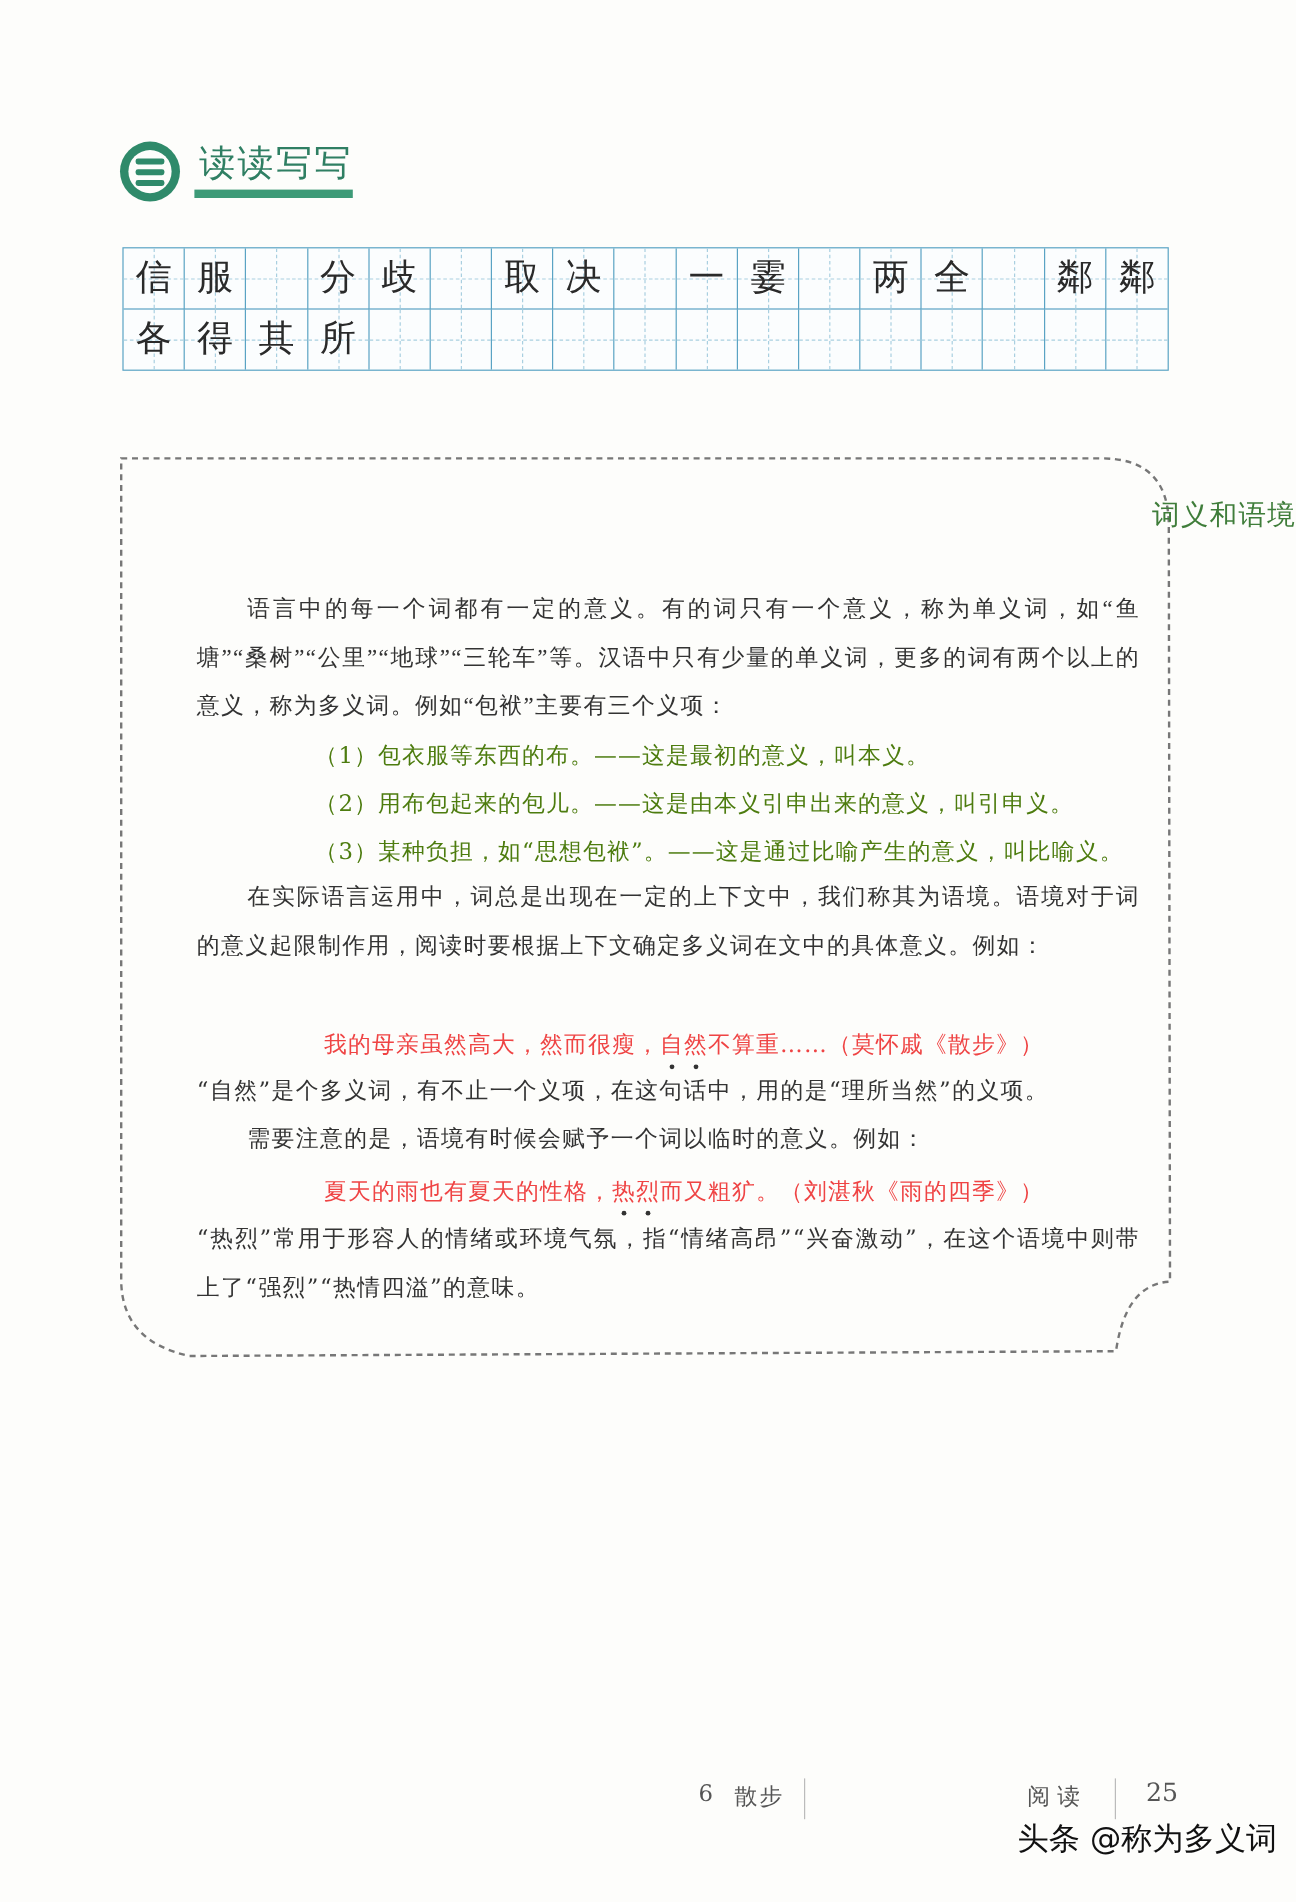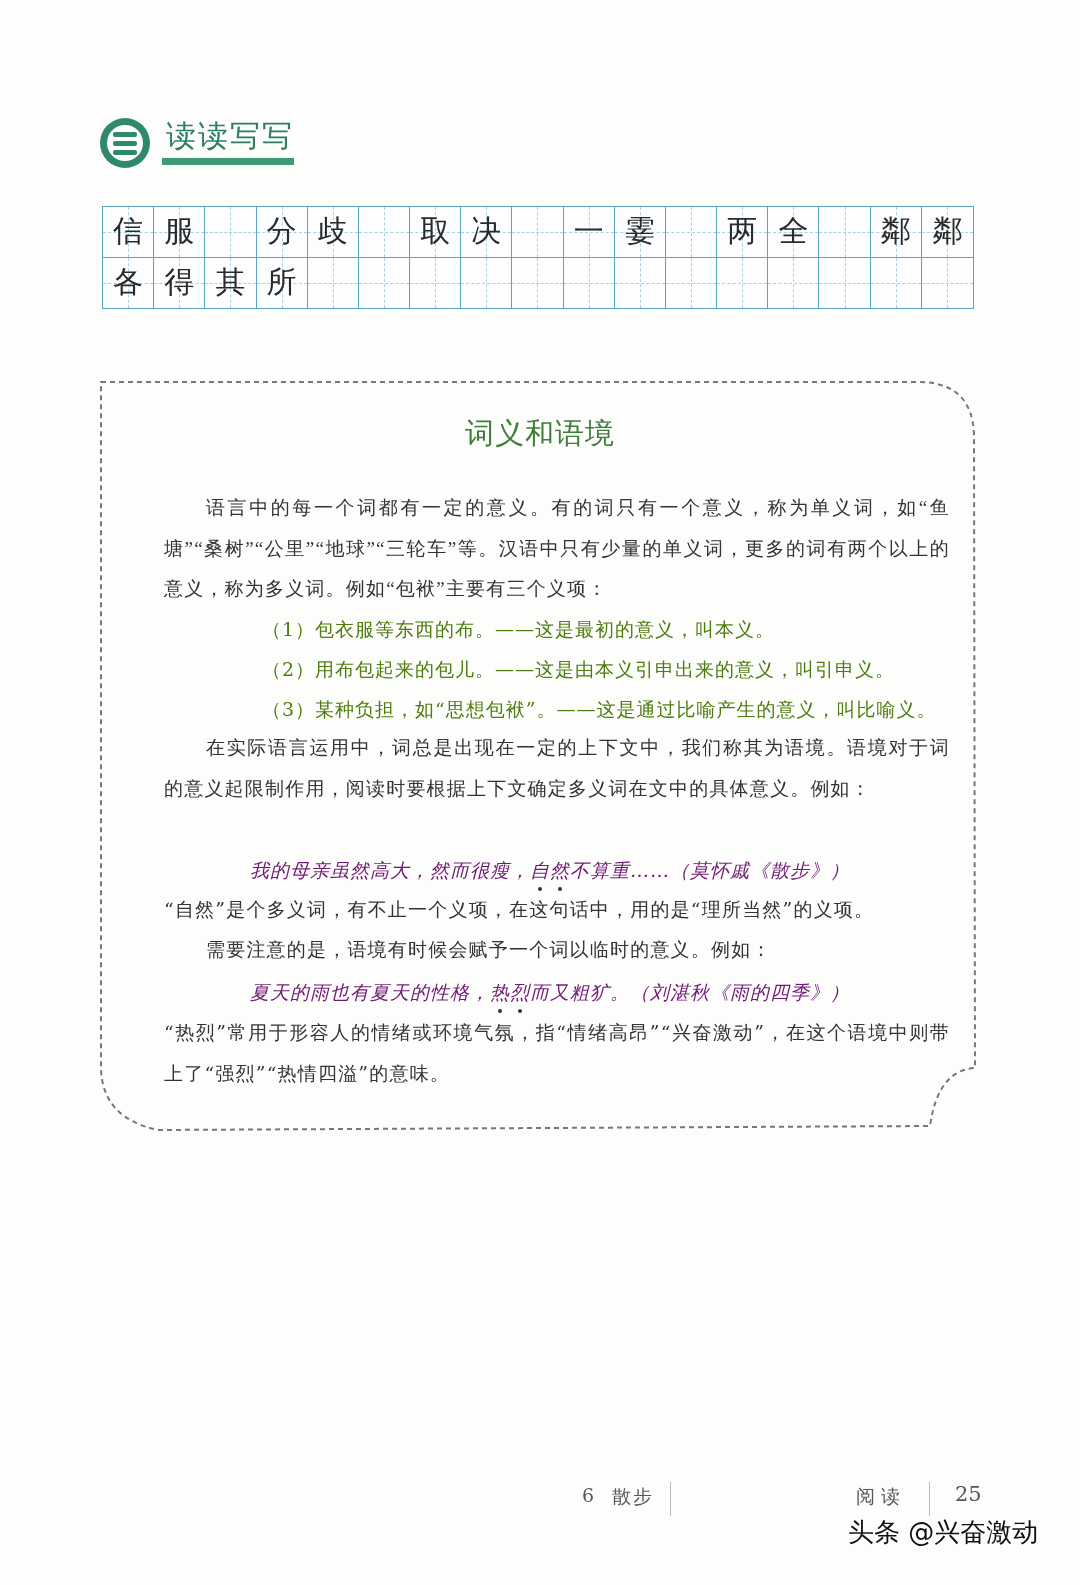--- a/index.html
+++ b/index.html
@@ -45,30 +45,30 @@
     content:""; position:absolute; left:50%; top:0; bottom:0; border-left:1px dashed #a9cfe0;
   }
   .cell::after {
     content:""; position:absolute; top:50%; left:0; right:0; border-top:1px dashed #a9cfe0;
   }
   .cell span { position:relative; z-index:1; }
 
   
   .box-svg { left:98px; top:378px; }
   .box-title {
-    left:0; width:1080px; top:414px; text-align:center; font-size:29px; color:#3f7d3a;
+    left:0; width:1080px; top:414px; text-align:right; font-size:23px; color:#3f7d3a;
     font-family:"DejaVu Sans","Liberation Sans",sans-serif; letter-spacing:1px;
   }
   .para {
     left:164px; width:786px; font-size:19px; line-height:40.5px; color:#333;
     letter-spacing:1.2px; text-align:justify;
   }
   .para.indent { text-indent:42px;font-family:Liberation Serif, serif; }
   .item { left:262px; font-size:19px; color:#4d7c0f; letter-spacing:1px; white-space:nowrap; }
-  .quote { left:250px; font-size:19px; color:#701a75; letter-spacing:1px; white-space:nowrap;font-style:italic; }
+  .quote { left:270px; font-size:19px; color:#ef4444; letter-spacing:1px; white-space:nowrap; }
   .dot { display:inline-block; position:relative; }
   .dot::after {
     content:""; position:absolute; left:50%; bottom:-7px; width:4px; height:4px; margin-left:-2px;
     border-radius:50%; background:#333;
   }
 
   
   .foot { font-size:19px; color:#555; }
   .foot-sep { width:1px; height:34px; background:#bbb; }
   .watermark {
@@ -222,13 +222,13 @@
 
 <div class="abs para" style="top:1012px;">“热烈”常用于形容人的情绪或环境气氛，指“情绪高昂”“兴奋激动”，在这个语境中则带上了“强烈”“热情四溢”的意味。</div>
 
 <div class="abs foot" style="left:582px; top:1484px;">6</div>
 <div class="abs foot" style="left:612px; top:1484px; letter-spacing:2px;font-family:Liberation Serif, serif;">散步</div>
 <div class="abs foot-sep" style="left:670px; top:1482px;"></div>
 <div class="abs foot" style="left:856px; top:1484px;">阅 读</div>
 <div class="abs foot-sep" style="left:929px; top:1482px;"></div>
 <div class="abs foot" style="left:955px; top:1482px; font-size:21px;">25</div>
 
-<div class="abs watermark">头条 @兴奋激动</div>
+<div class="abs watermark">头条 @称为多义词</div>
 
 </body></html>

